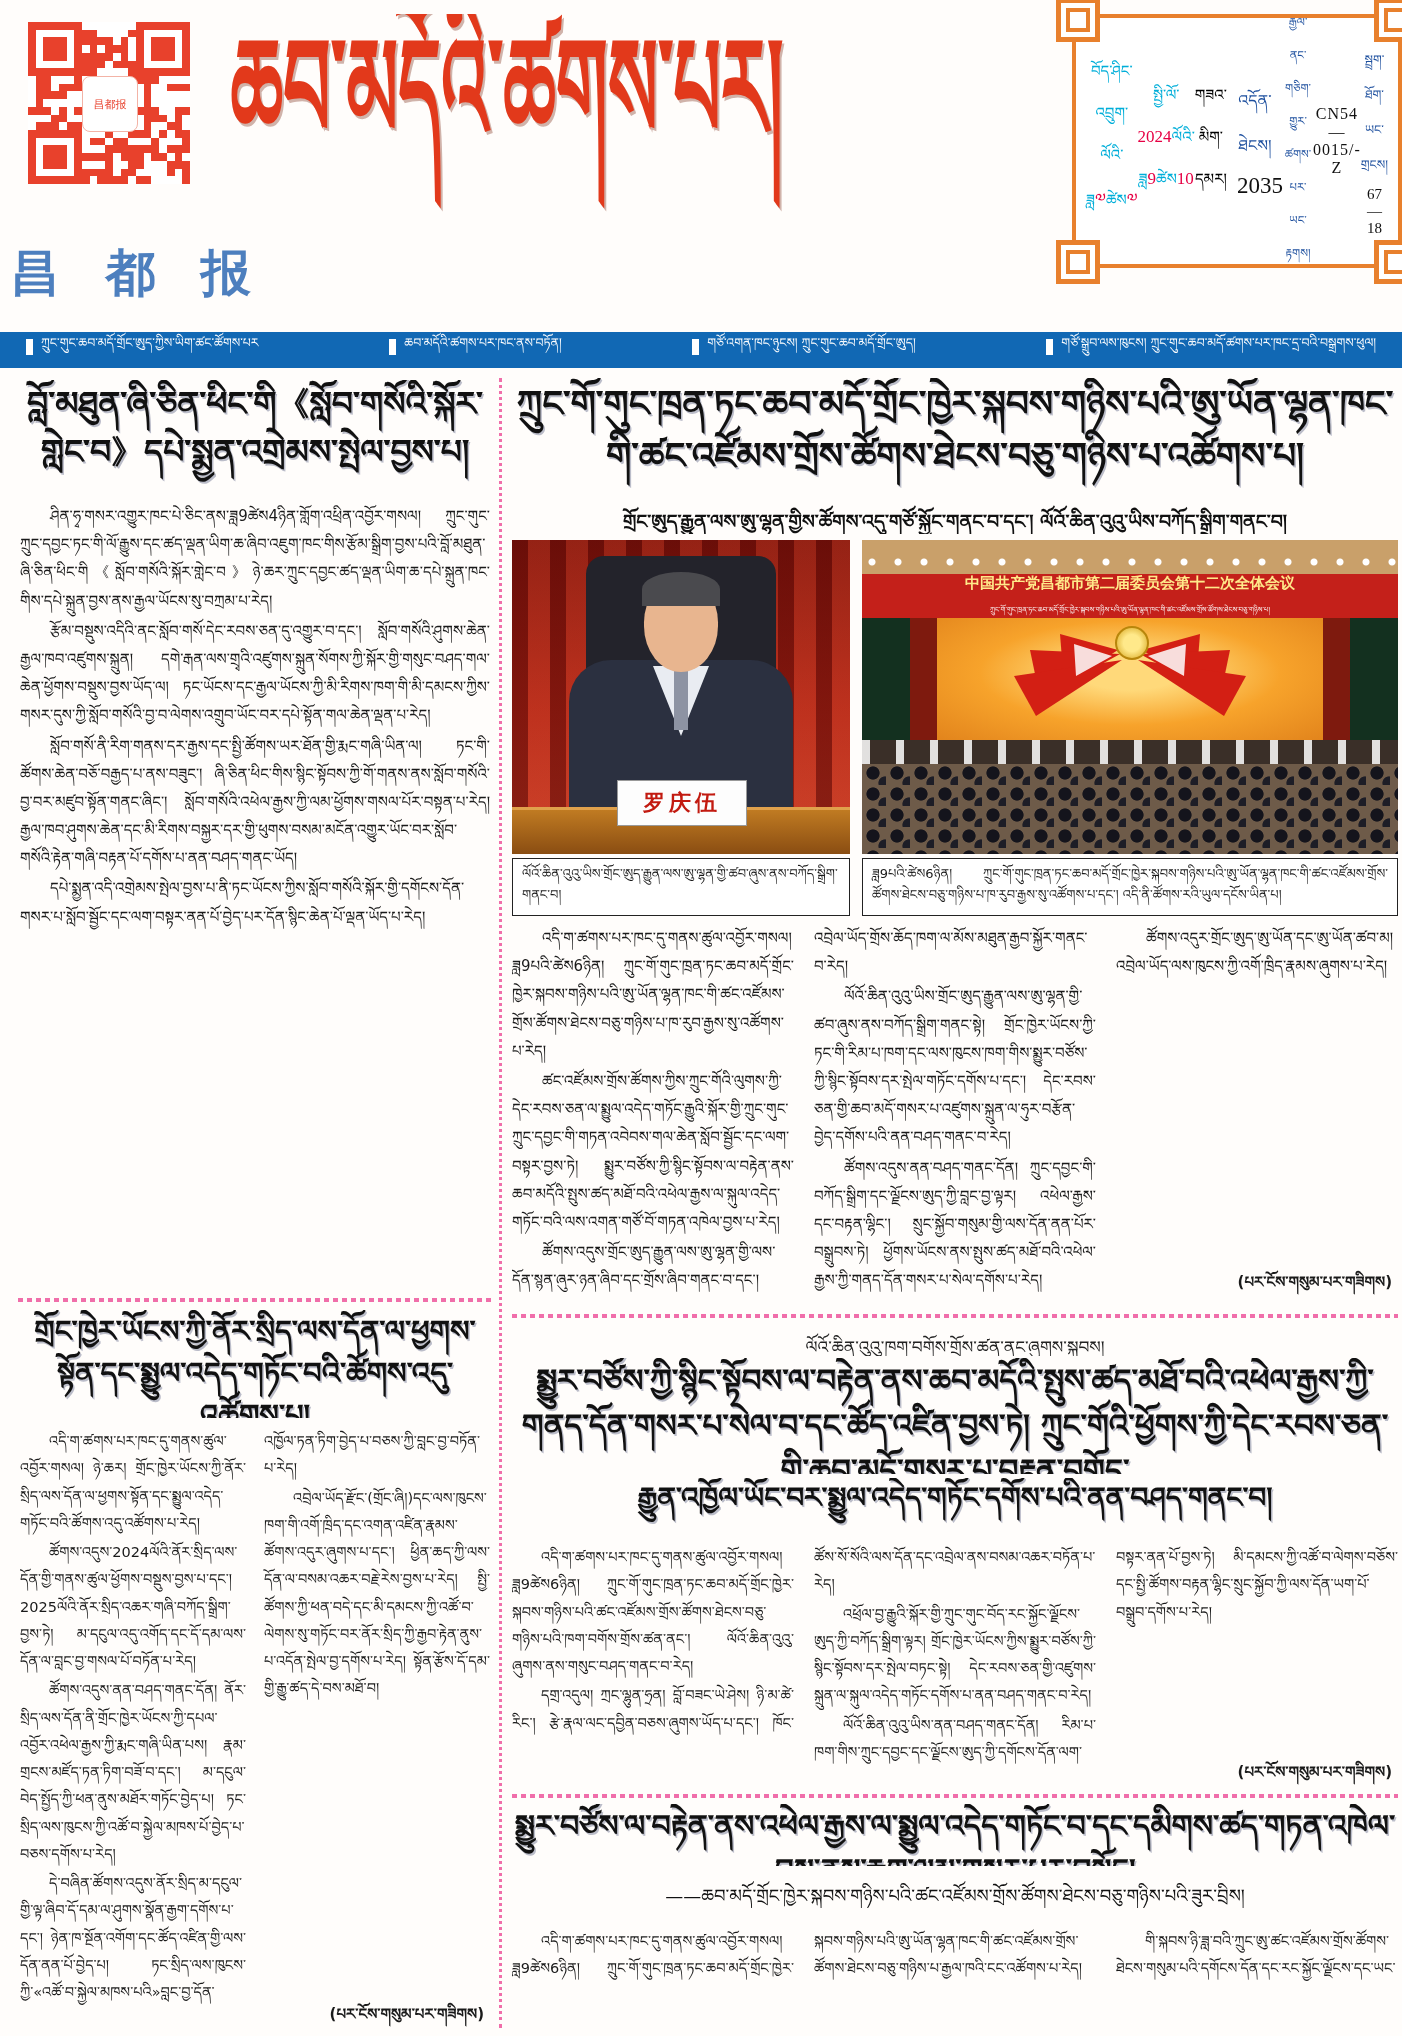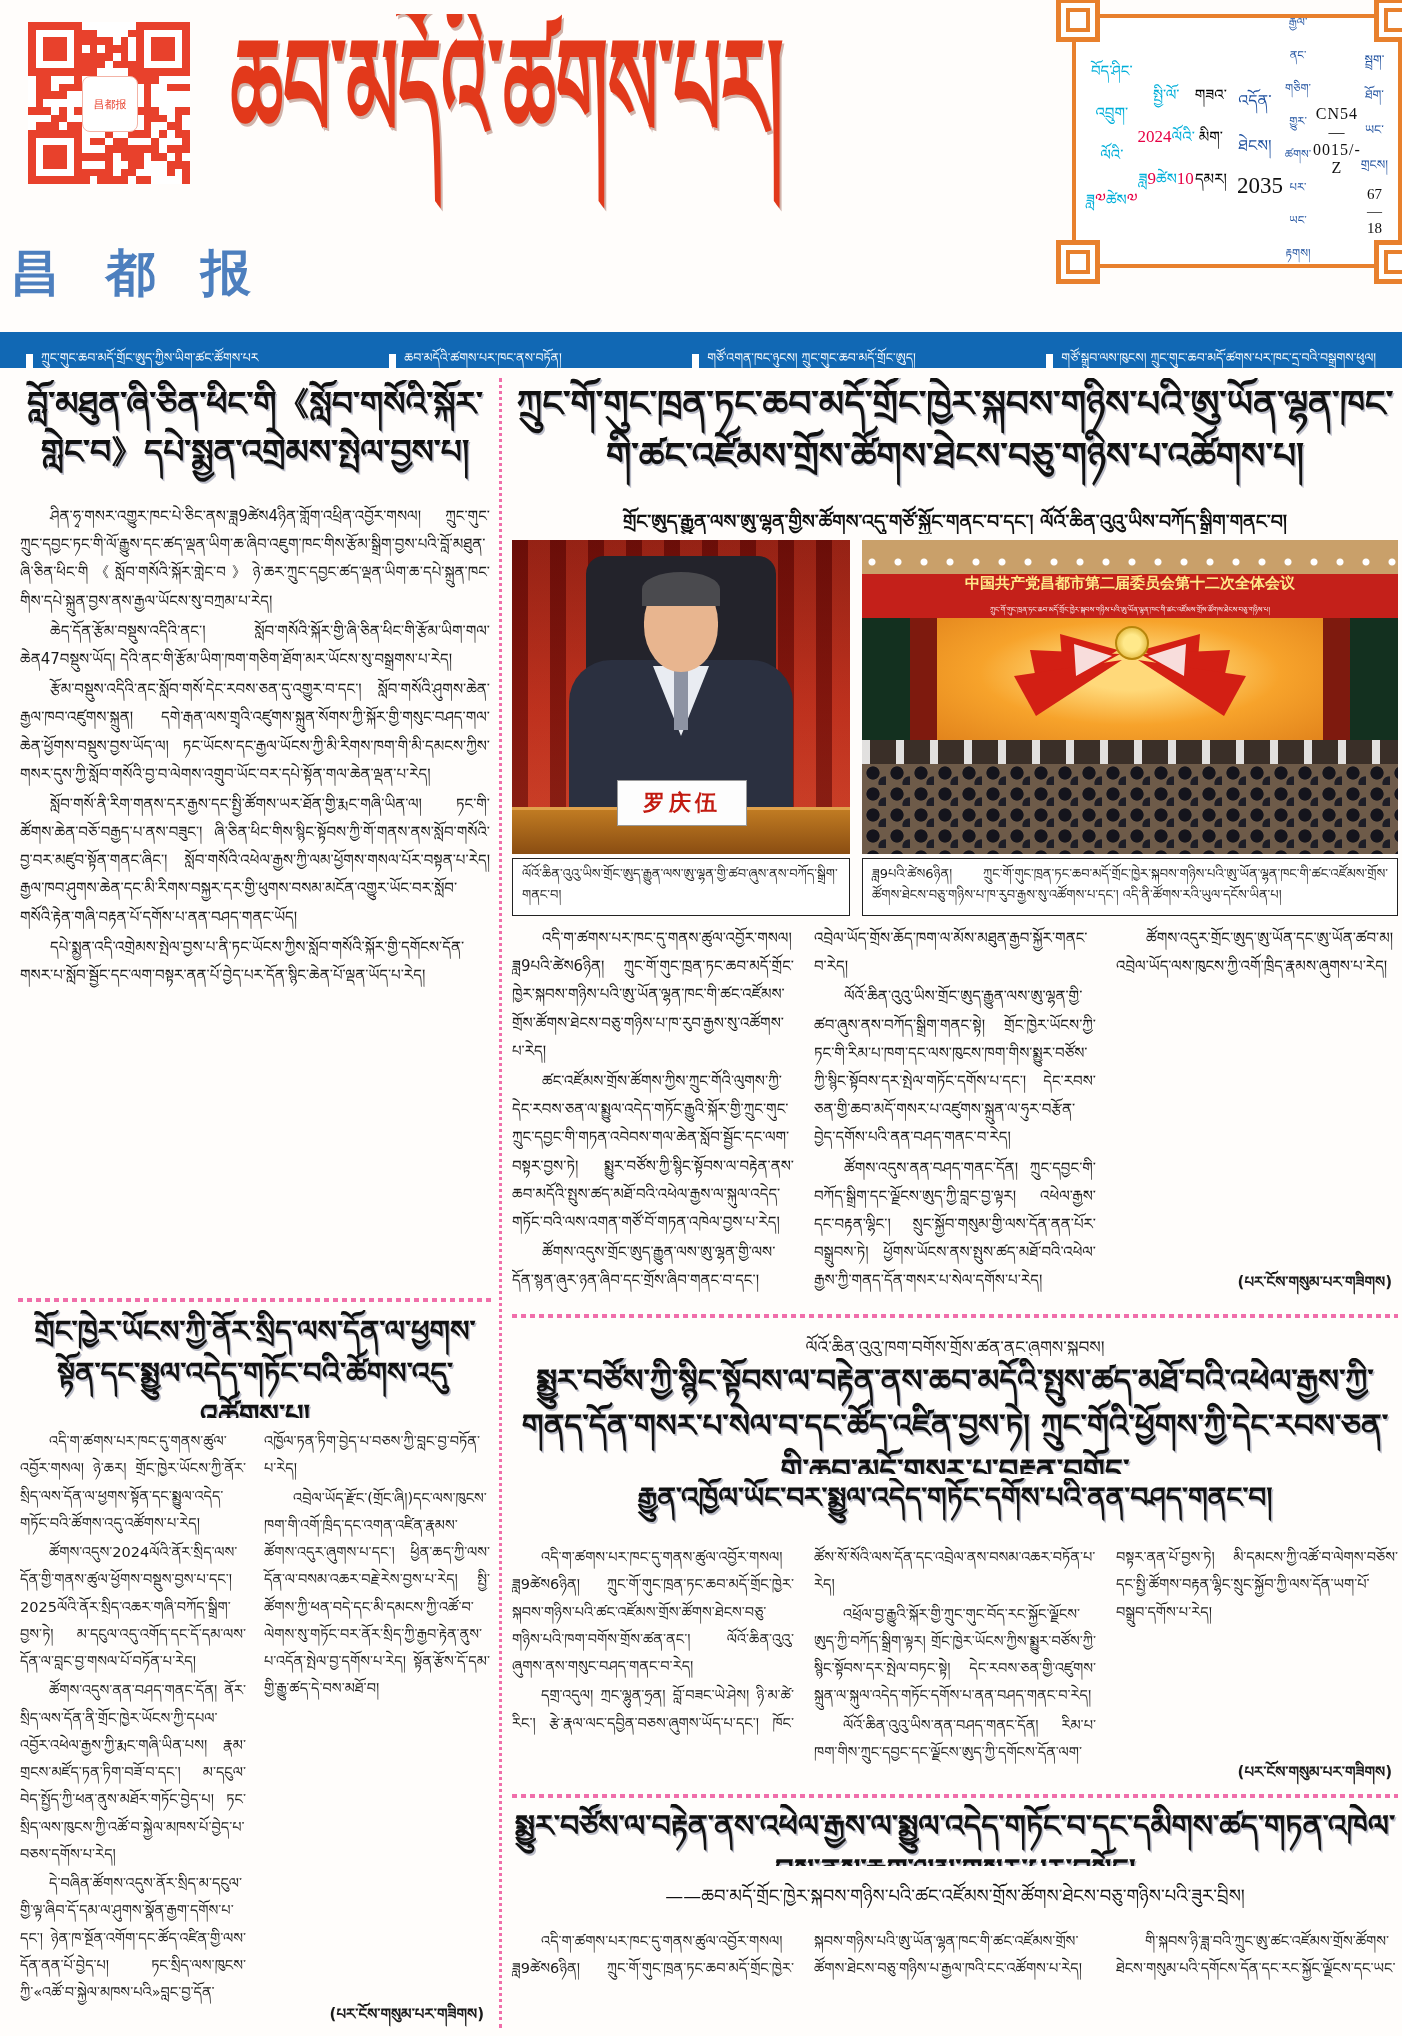--- a/index.html
+++ b/index.html
@@ -35,21 +35,21 @@
   .i-blue{color:#000000;font-size:15px;}
   .i-issue{color:#1d4f9e;font-size:16px;}
   .i-issue .big{color:#111;font-family:"Liberation Serif",serif;font-size:23px;margin-left:10px;}
   .i-reg{color:#1d4f9e;font-size:11.5px;}
   .i-cn{color:#111;font-family:Liberation Serif, serif;font-size:16px;letter-spacing:1px;}
   .i-post{color:#1d4f9e;font-size:12.5px;}
   .i-post .num{color:#111;font-family:"Liberation Serif",serif;font-size:15px;}
 
   
   .navbar{position:absolute;left:0;top:332px;width:1402px;height:36px;background:#1168b4;
-        display:flex;align-items:flex-start;justify-content:space-between;padding:12px 26px;box-sizing:border-box;}
+        display:flex;align-items:flex-end;justify-content:space-between;padding:4px 26px;box-sizing:border-box;}
   .nav-item{display:flex;align-items:center;gap:8px;color:#fff;font-size:12.5px;white-space:nowrap;overflow:hidden;}
   .nav-item .tick{width:7px;height:16px;background:#fff;flex:0 0 auto;}
 
   
   .vdiv{position:absolute;left:499px;top:378px;width:0;height:1650px;border-left:3px dotted #f06eaa;}
   .wavy{position:absolute;height:4px;background:repeating-linear-gradient(90deg,#f06eaa 0 5px,transparent 5px 9px);}
 
   
   .headline{font-weight:bold;color:#111;text-align:center;line-height:1.45;
         text-shadow:1.5px 1.5px 0 rgba(60,70,110,.35);overflow:hidden;}
@@ -613,21 +613,20 @@
   </div>
 
   <div class="vdiv"></div>
   <div class="wavy" style="left:18px;top:1298px;width:474px;"></div>
   <div class="wavy" style="left:512px;top:1314px;width:886px;"></div>
   <div class="wavy" style="left:512px;top:1794px;width:886px;"></div>
 
   <div class="headline" style="position:absolute;left:20px;top:380px;width:470px;height:112px;font-size:33px;">བློ་མཐུན་ཞི་ཅིན་ཕིང་གི《སློབ་གསོའི་སྐོར་གླེང་བ》དཔེ་སྨྱན་འགྲེམས་སྤེལ་བྱས་པ།</div>
   <div class="body-text" style="position:absolute;left:20px;top:502px;width:470px;height:790px;">
       <p>ཤིན་ཧྭ་གསར་འགྱུར་ཁང་པེ་ཅིང་ནས་ཟླ9ཚེས4ཉིན་གློག་འཕྲིན་འབྱོར་གསལ། ཀྲུང་གུང་ཀྲུང་དབྱང་ཏང་གི་ལོ་རྒྱུས་དང་ཚད་ལྡན་ཡིག་ཆ་ཞིབ་འཇུག་ཁང་གིས་རྩོམ་སྒྲིག་བྱས་པའི་བློ་མཐུན་ཞི་ཅིན་ཕིང་གི《སློབ་གསོའི་སྐོར་གླེང་བ》ཉེ་ཆར་ཀྲུང་དབྱང་ཚད་ལྡན་ཡིག་ཆ་དཔེ་སྐྲུན་ཁང་གིས་དཔེ་སྐྲུན་བྱས་ནས་རྒྱལ་ཡོངས་སུ་བཀྲམ་པ་རེད།</p>
-      <p>ཆེད་དོན་རྩོམ་བསྡུས་འདིའི་ནང་། སློབ་གསོའི་སྐོར་གྱི་ཞི་ཅིན་ཕིང་གི་རྩོམ་ཡིག་གལ་ཆེན47བསྡུས་ཡོད། དེའི་ནང་གི་རྩོམ་ཡིག་ཁག་གཅིག་ཐོག་མར་ཡོངས་སུ་བསྒྲགས་པ་རེད།</p>
       <p>རྩོམ་བསྡུས་འདིའི་ནང་སློབ་གསོ་དེང་རབས་ཅན་དུ་འགྱུར་བ་དང་། སློབ་གསོའི་ཤུགས་ཆེན་རྒྱལ་ཁབ་འཛུགས་སྐྲུན། དགེ་རྒན་ལས་གྲྭའི་འཛུགས་སྐྲུན་སོགས་ཀྱི་སྐོར་གྱི་གསུང་བཤད་གལ་ཆེན་ཕྱོགས་བསྡུས་བྱས་ཡོད་ལ། ཏང་ཡོངས་དང་རྒྱལ་ཡོངས་ཀྱི་མི་རིགས་ཁག་གི་མི་དམངས་ཀྱིས་གསར་དུས་ཀྱི་སློབ་གསོའི་བྱ་བ་ལེགས་འགྲུབ་ཡོང་བར་དཔེ་སྟོན་གལ་ཆེན་ལྡན་པ་རེད།</p>
       <p>སློབ་གསོ་ནི་རིག་གནས་དར་རྒྱས་དང་སྤྱི་ཚོགས་ཡར་ཐོན་གྱི་རྨང་གཞི་ཡིན་ལ། ཏང་གི་ཚོགས་ཆེན་བཅོ་བརྒྱད་པ་ནས་བཟུང་། ཞི་ཅིན་ཕིང་གིས་སྙིང་སྟོབས་ཀྱི་གོ་གནས་ནས་སློབ་གསོའི་བྱ་བར་མཛུབ་སྟོན་གནང་ཞིང་། སློབ་གསོའི་འཕེལ་རྒྱས་ཀྱི་ལམ་ཕྱོགས་གསལ་པོར་བསྟན་པ་རེད། རྒྱལ་ཁབ་ཤུགས་ཆེན་དང་མི་རིགས་བསྐྱར་དར་གྱི་ཕུགས་བསམ་མངོན་འགྱུར་ཡོང་བར་སློབ་གསོའི་རྟེན་གཞི་བརྟན་པོ་དགོས་པ་ནན་བཤད་གནང་ཡོད།</p>
       <p>དཔེ་སྨྱན་འདི་འགྲེམས་སྤེལ་བྱས་པ་ནི་ཏང་ཡོངས་ཀྱིས་སློབ་གསོའི་སྐོར་གྱི་དགོངས་དོན་གསར་པ་སློབ་སྦྱོང་དང་ལག་བསྟར་ནན་པོ་བྱེད་པར་དོན་སྙིང་ཆེན་པོ་ལྡན་ཡོད་པ་རེད།</p>
     </div>
 
   <div class="headline" style="position:absolute;left:512px;top:378px;width:886px;height:116px;font-size:36px;">ཀྲུང་གོ་གུང་ཁྲན་ཏང་ཆབ་མདོ་གྲོང་ཁྱེར་སྐབས་གཉིས་པའི་ཨུ་ཡོན་ལྷན་ཁང་གི་ཚང་འཛོམས་གྲོས་ཚོགས་ཐེངས་བཅུ་གཉིས་པ་འཚོགས་པ།</div>
   <div class="subhead" style="position:absolute;left:512px;top:500px;width:886px;height:34px;font-size:19px;font-weight:bold;">གྲོང་ཨུད་རྒྱུན་ལས་ཨུ་ལྷན་གྱིས་ཚོགས་འདུ་གཙོ་སྐྱོང་གནང་བ་དང་། ལོའོ་ཆིན་འུའུ་ཡིས་བཀོད་སྒྲིག་གནང་བ།</div>
 
   <div class="photo portrait" style="left:512px;top:540px;width:338px;height:314px;">
     <div class="curtain"></div>

